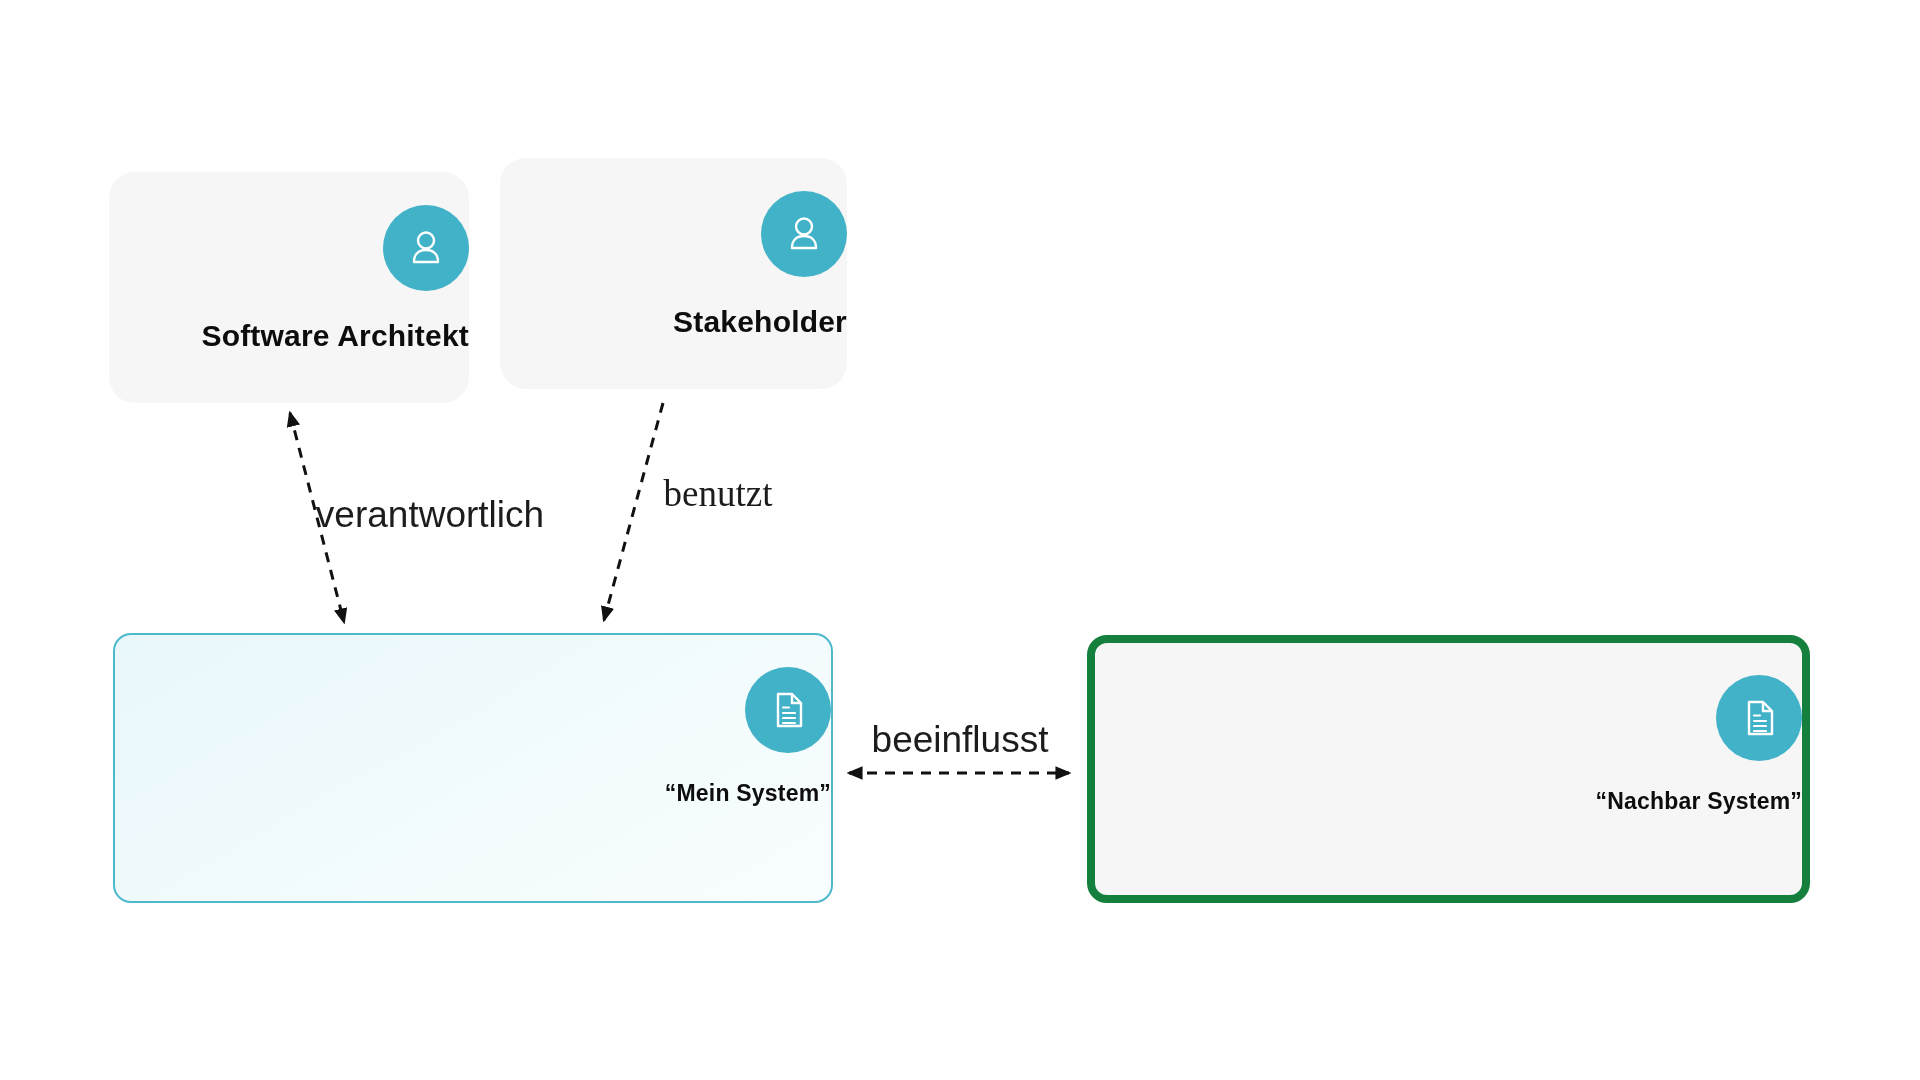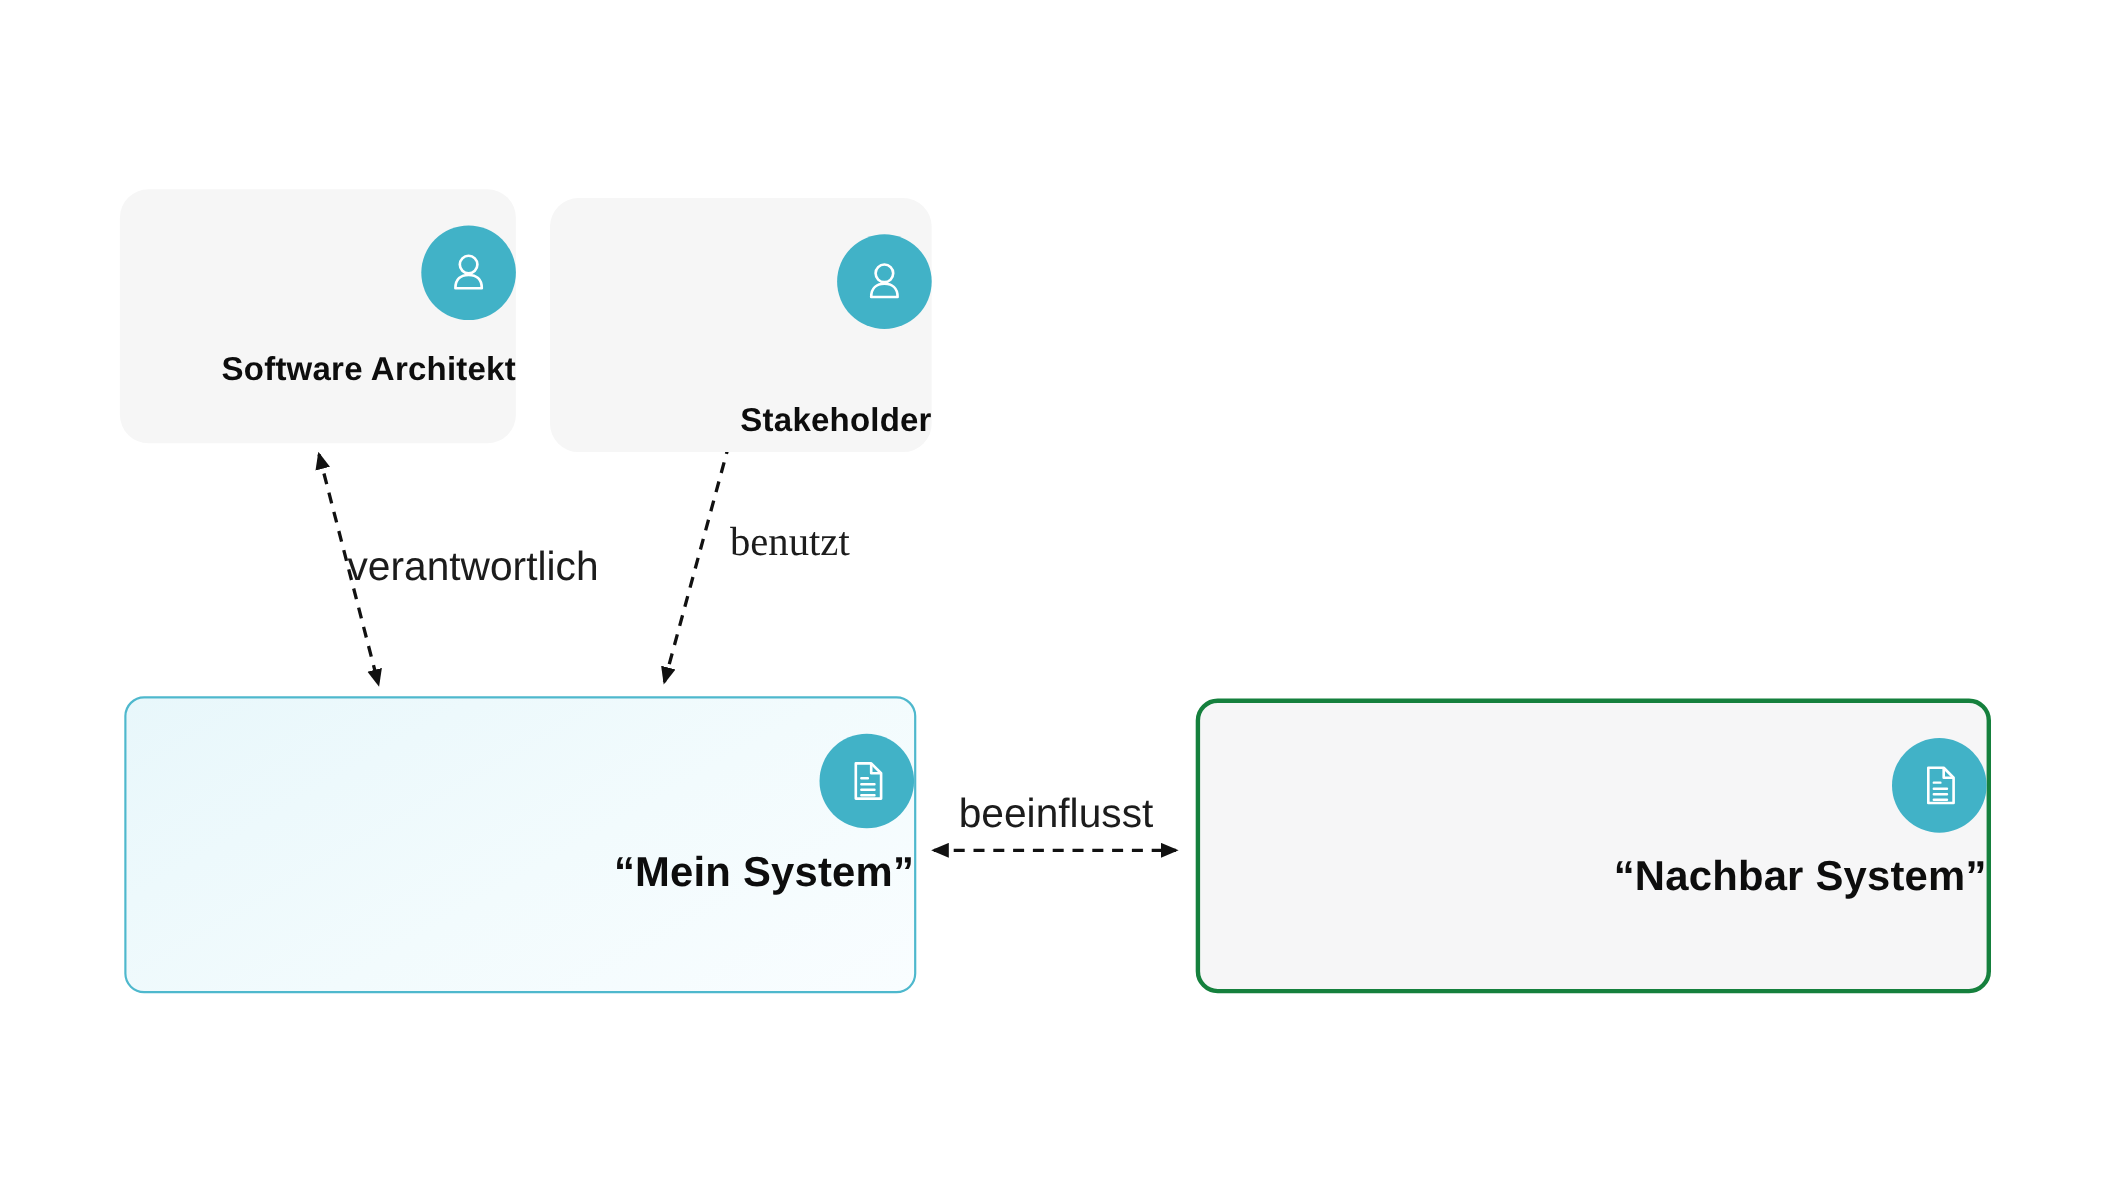--- a/index.html
+++ b/index.html
@@ -40,21 +40,21 @@
     width: 720px;
     height: 270px;
     border-radius: 18px;
     padding-top: 32px;
   }
   .system-card.highlighted {
     border: 2px solid #4eb8cd;
     background: linear-gradient(150deg, #e8f7fb 0%, #f2fbfd 55%, #f9fdff 100%);
   }
   .system-card.neighbor {
-    border: 4px solid #15803d;
+    border: 8px solid #15803d;
     border-radius: 20px;
     background: #f6f6f7;
   }
   .badge {
     width: 86px;
     height: 86px;
     border-radius: 50%;
     background: #41b2c7;
     display: flex;
     align-items: center;
@@ -64,21 +64,21 @@
   .actor-label {
     margin-top: 28px;
     font-size: 30px;
     font-weight: bold;
     color: #0d0d0d;
     letter-spacing: 0.2px;
     text-align: center;
   }
   .system-title {
     margin-top: 22px;
-    font-size: 38px;
+    font-size: 23px;
     line-height: 36px;
     font-weight: bold;
     color: #0d0d0d;
     letter-spacing: 0.2px;
     text-align: center;
   }
   .system-subtitle {
     font-size: 29px;
     line-height: 38px;
     font-weight: 400;
@@ -112,21 +112,21 @@
   <div class="card actor-card" style="left:109px; top:172px;">
     <div class="badge">
       <svg width="48" height="48" viewBox="0 0 48 48">
         <circle cx="24" cy="16.5" r="8" fill="none" stroke="#ffffff" stroke-width="2.4"></circle>
         <path d="M12 38 C12 29.5 17.2 26 24 26 C30.8 26 36 29.5 36 38 Z" fill="none" stroke="#ffffff" stroke-width="2.4" stroke-linejoin="round"></path>
       </svg>
     </div>
     <div class="actor-label">Software Architekt</div>
   </div>
 
-  <div class="card actor-card" style="left:500px; top:180px; width:347px;gap:39px;">
+  <div class="card actor-card" style="left:500px; top:158px; width:347px;">
     <div class="badge">
       <svg width="48" height="48" viewBox="0 0 48 48">
         <circle cx="24" cy="16.5" r="8" fill="none" stroke="#ffffff" stroke-width="2.4"></circle>
         <path d="M12 38 C12 29.5 17.2 26 24 26 C30.8 26 36 29.5 36 38 Z" fill="none" stroke="#ffffff" stroke-width="2.4" stroke-linejoin="round"></path>
       </svg>
     </div>
     <div class="actor-label">Stakeholder</div>
   </div>
 
   <div class="card system-card highlighted" style="left:113px; top:633px;">

